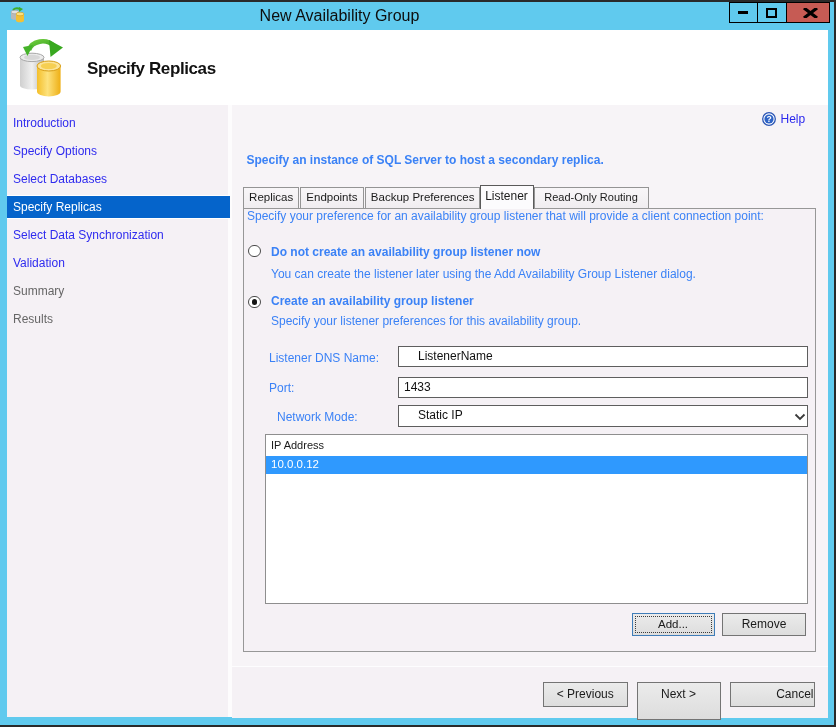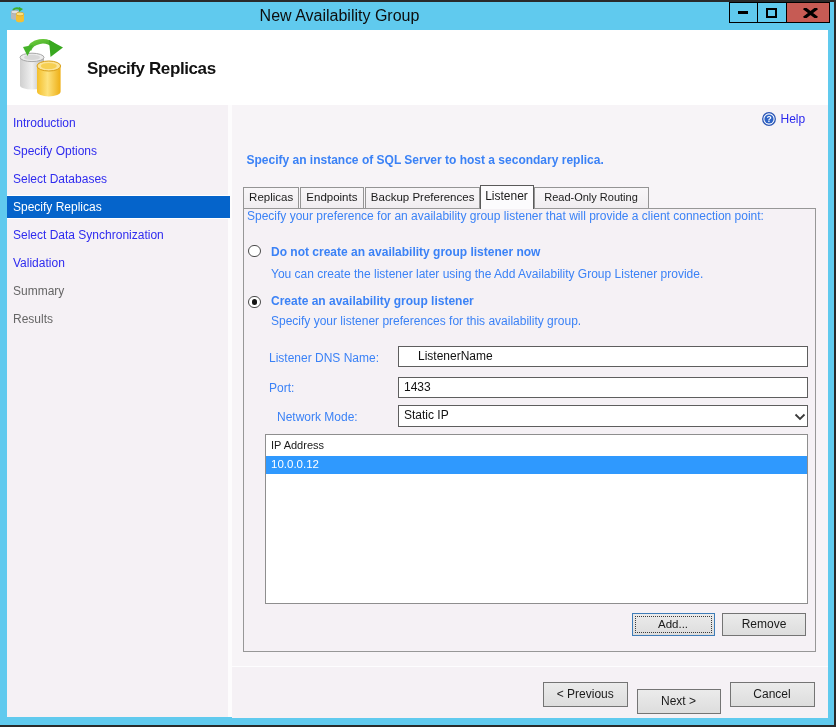--- a/index.html
+++ b/index.html
@@ -114,45 +114,45 @@
   <div class="abs" style="left:299.8px;top:186.5px;width:64.2px;height:21px;border:1px solid #949494;border-bottom:none;box-sizing:border-box;background:linear-gradient(#f8f6f8,#f0edf0);text-align:center;line-height:19px;font-size:11.5px;color:#1a1a1a;">Endpoints</div>
   <div class="abs" style="left:364.8px;top:186.5px;width:115.7px;height:21px;border:1px solid #949494;border-bottom:none;box-sizing:border-box;background:linear-gradient(#f8f6f8,#f0edf0);text-align:center;line-height:19px;font-size:11.5px;color:#1a1a1a;">Backup Preferences</div>
   <div class="abs" style="left:533.5px;top:186.5px;width:115px;height:21px;border:1px solid #949494;border-bottom:none;box-sizing:border-box;background:linear-gradient(#f8f6f8,#f0edf0);text-align:center;line-height:19px;font-size:11px;color:#1a1a1a;">Read-Only Routing</div>
 
   <div class="abs" style="left:479.5px;top:184.5px;width:54px;height:24.5px;border:1px solid #5a5a5a;border-bottom:none;box-sizing:border-box;background:#fcfbfd;text-align:center;line-height:21px;font-size:12px;color:#1a1a1a;">Listener</div>
 
   <div class="abs t12" style="left:247px;top:208.5px;">Specify your preference for an availability group listener that will provide a client connection point:</div>
 
   <div class="abs" style="left:248px;top:244.5px;width:12.5px;height:12.5px;border:1.2px solid #4a4a4a;border-radius:50%;box-sizing:border-box;background:#fff;"></div>
   <div class="abs t12" style="left:271px;top:245px;font-weight:bold;">Do not create an availability group listener now</div>
-  <div class="abs t12" style="left:271px;top:266.5px;">You can create the listener later using the Add Availability Group Listener provide.</div>
+  <div class="abs t12" style="left:271px;top:266.5px;">You can create the listener later using the Add Availability Group Listener dialog.</div>
 
   <div class="abs" style="left:248px;top:295.5px;width:12.5px;height:12.5px;border:1.2px solid #4a4a4a;border-radius:50%;box-sizing:border-box;background:#fff;"></div>
   <div class="abs" style="left:251.5px;top:299px;width:5.5px;height:5.5px;border-radius:50%;background:#151515;"></div>
   <div class="abs t12" style="left:271px;top:294px;font-weight:bold;">Create an availability group listener</div>
   <div class="abs t12" style="left:271px;top:314px;">Specify your listener preferences for this availability group.</div>
 
   <div class="abs t12" style="left:269px;top:350.5px;">Listener DNS Name:</div>
   <div class="abs" style="left:398px;top:346px;width:409.5px;height:21px;border:1px solid #5e5e5e;box-sizing:border-box;background:#fff;line-height:19px;font-size:12px;color:#111;padding-left:19px;">ListenerName</div>
 
   <div class="abs t12" style="left:269px;top:381px;">Port:</div>
   <div class="abs" style="left:398px;top:376.5px;width:409.5px;height:21px;border:1px solid #5e5e5e;box-sizing:border-box;background:#fff;line-height:19px;font-size:12px;color:#111;padding-left:5px;">1433</div>
 
   <div class="abs t12" style="left:277px;top:410px;">Network Mode:</div>
-  <div class="abs" style="left:398px;top:405px;width:409.5px;height:21.5px;border:1px solid #5e5e5e;box-sizing:border-box;background:#fff;line-height:19.5px;font-size:12px;color:#111;padding-left:5px;">Static IP</div>
+  <div class="abs" style="left:398px;top:405px;width:409.5px;height:21.5px;border:1px solid #5e5e5e;box-sizing:border-box;background:#fff;line-height:19.5px;font-size:12px;color:#111;padding-left:19px;">Static IP</div>
   <svg class="abs" style="left:793.5px;top:413px;" width="12" height="8" viewBox="0 0 12 8">
     <polyline points="1.5,1.5 6,6 10.5,1.5" fill="none" stroke="#3a3a3a" stroke-width="1.8"></polyline>
   </svg>
 
   <div class="abs" style="left:264.5px;top:433.5px;width:543px;height:170.5px;border:1px solid #8e8e8e;box-sizing:border-box;background:#fff;"></div>
   <div class="abs" style="left:271px;top:438.5px;font-size:11px;color:#1a1a1a;">IP Address</div>
   <div class="abs" style="left:265.5px;top:455.5px;width:541px;height:18.5px;background:#2f99fe;"></div>
   <div class="abs" style="left:271px;top:457.5px;font-size:11.5px;color:#fff;">10.0.0.12</div>
 
   <div class="abs" style="left:631.5px;top:612.5px;width:83px;height:23px;border:1.5px solid #3f7db8;box-sizing:border-box;background:linear-gradient(#ebebeb,#dddddd);">
     <div style="position:absolute;left:2px;top:2px;right:2px;bottom:2px;border:1px dotted #3c3c3c;"></div>
     <div style="width:100%;height:100%;text-align:center;line-height:20px;font-size:11.5px;color:#1a1a1a;">Add...</div>
   </div>
   <div class="abs" style="left:722px;top:612.5px;width:84px;height:23px;border:1px solid #747474;box-sizing:border-box;background:linear-gradient(#ebebeb,#dddddd);text-align:center;line-height:21px;font-size:12px;color:#1a1a1a;">Remove</div>
 
   <div class="abs" style="left:543px;top:681.5px;width:84.5px;height:25px;border:1px solid #747474;box-sizing:border-box;background:linear-gradient(#ebebeb,#dddddd);text-align:center;line-height:22px;font-size:12px;color:#1a1a1a;">&lt; Previous</div>
-  <div class="abs" style="left:636.5px;top:681.5px;width:84px;height:25px;border:1px solid #747474;box-sizing:border-box;background:linear-gradient(#ebebeb,#dddddd);text-align:center;line-height:22px;font-size:12px;color:#1a1a1a;margin-top:7px;">Next &gt;</div>
-  <div class="abs" style="left:729.5px;top:681.5px;width:85px;height:25px;border:1px solid #747474;box-sizing:border-box;background:linear-gradient(#ebebeb,#dddddd);text-align:center;line-height:22px;font-size:12px;color:#1a1a1a;">Cancel</div>
+  <div class="abs" style="left:636.5px;top:681.5px;width:84px;height:38px;border:1px solid #747474;box-sizing:border-box;background:linear-gradient(#ebebeb,#dddddd);text-align:center;line-height:22px;font-size:12px;color:#1a1a1a;">Next &gt;</div>
+  <div class="abs" style="left:729.5px;top:681.5px;width:85px;height:25px;border:1px solid #747474;box-sizing:border-box;background:linear-gradient(#ebebeb,#dddddd);text-align:right;line-height:22px;font-size:12px;color:#1a1a1a;">Cancel</div>
 
 </body></html>

